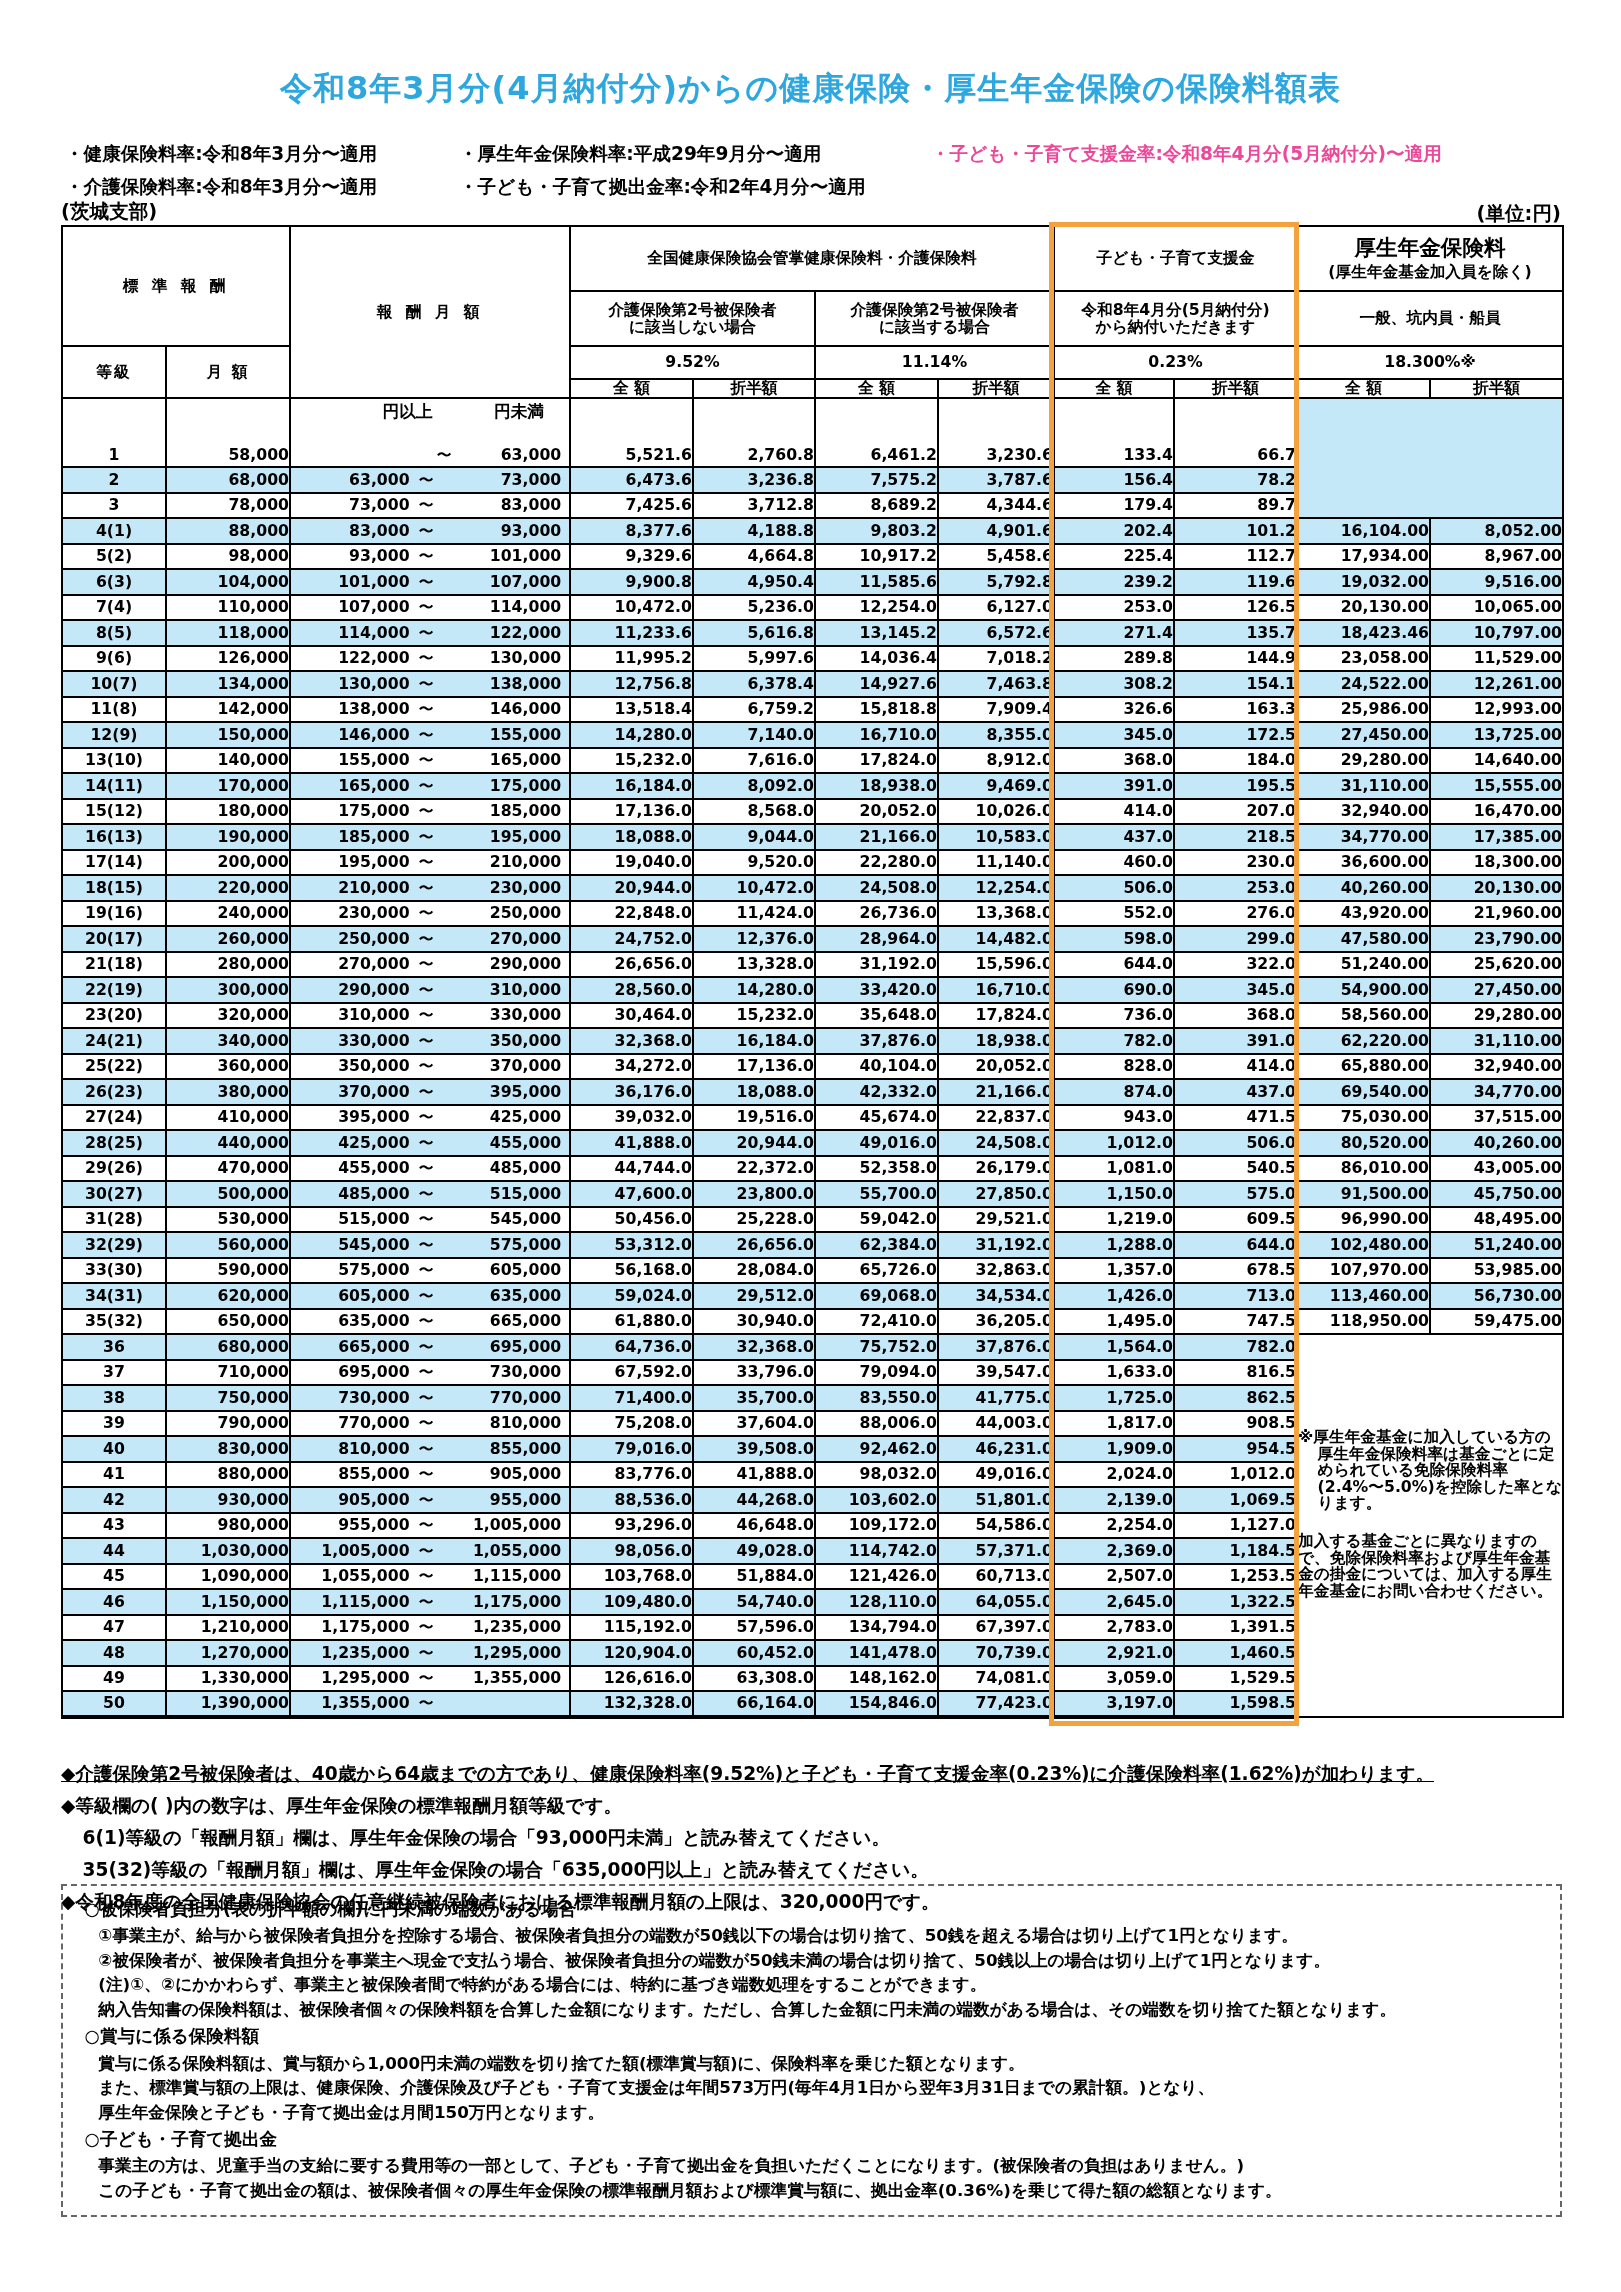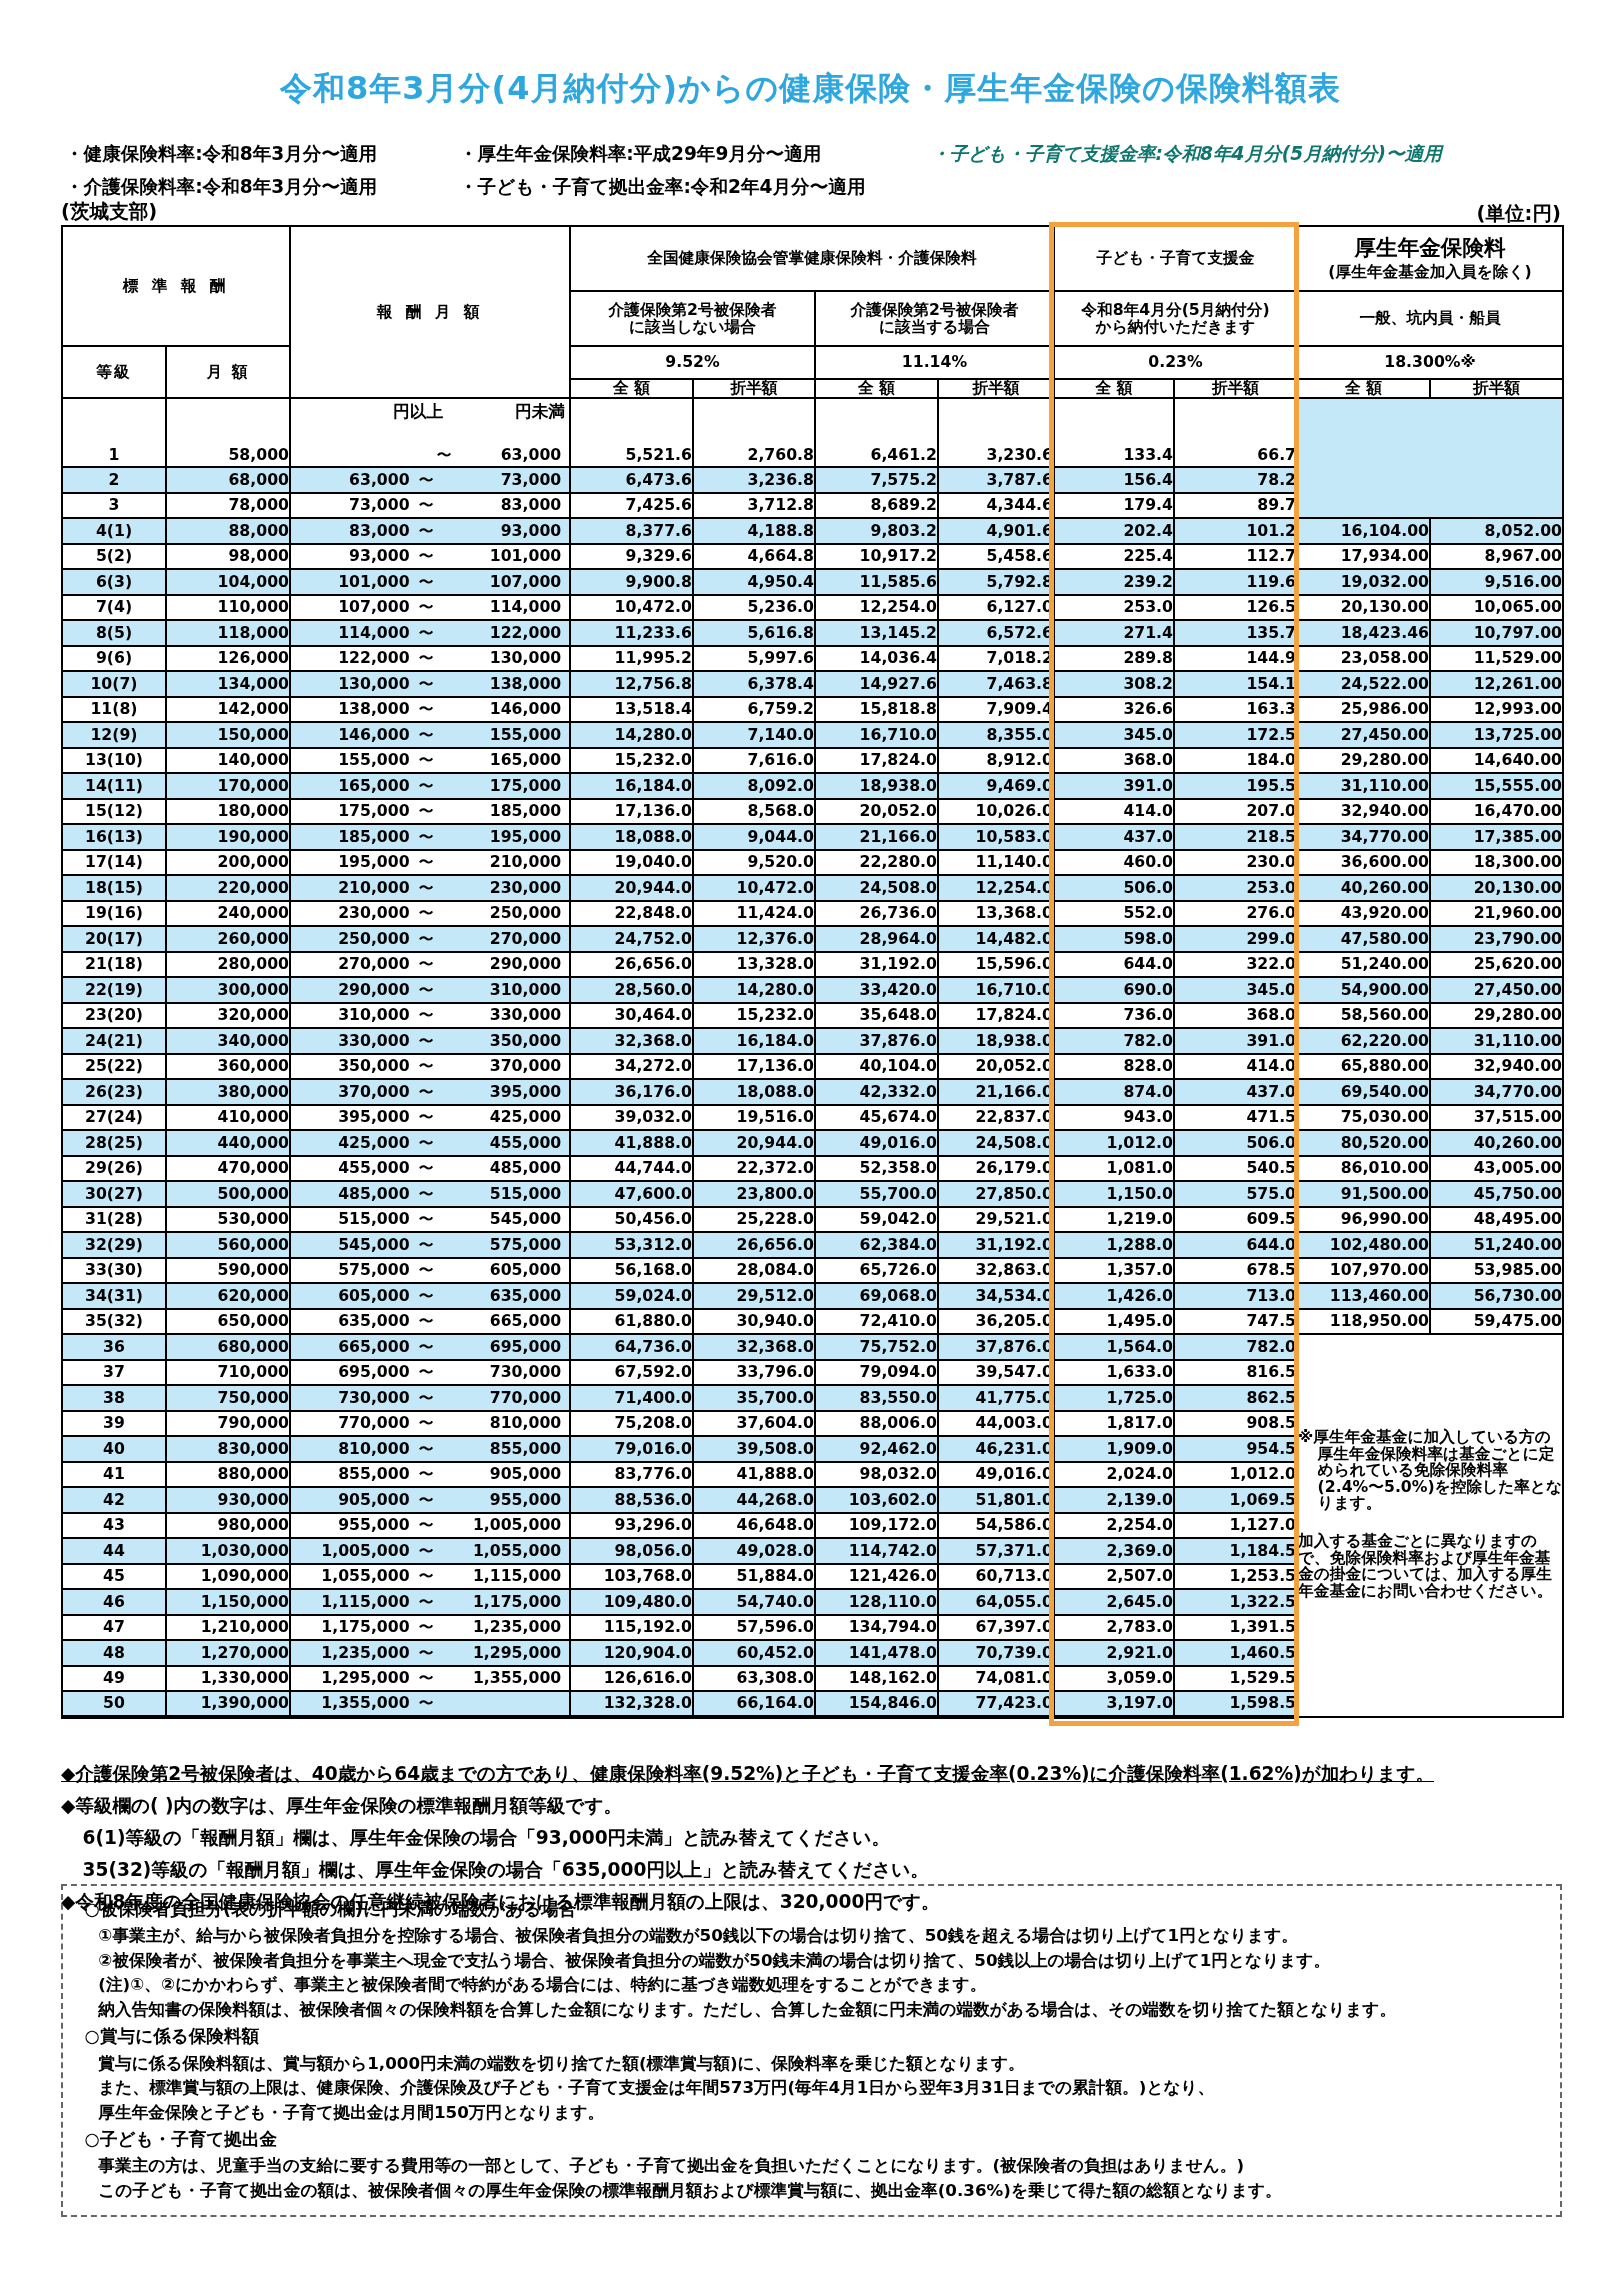--- a/index.html
+++ b/index.html
@@ -4,21 +4,21 @@
 <style>
   html,body{margin:0;padding:0;background:#fff;}
   .page{position:relative;width:1621px;height:2293px;background:#fff;overflow:hidden;
         font-family:"DejaVu Sans",sans-serif;font-weight:700;color:#000;}
   
   .title{position:absolute;left:0;top:67px;width:100%;text-align:center;
          font-size:32px;letter-spacing:1px;color:#2EA7DF;}
   .info{position:absolute;font-size:18.6px;line-height:33px;white-space:nowrap;}
   .info.c1{left:65px;top:137px;}
   .info.c2{left:459px;top:137px;}
-  .info.c3{left:931px;top:137px;color:#0f766e;font-style:italic;}
+  .info.c3{left:931px;top:137px;color:#ec4899;}
   .branch{position:absolute;left:61px;top:198px;font-size:19.6px;}
   .unit{position:absolute;right:60px;top:200px;font-size:19.6px;}
   
   table.rates{position:absolute;left:61px;top:225px;width:1501px;
               border-collapse:collapse;table-layout:fixed;}
   table.rates td{border:2px solid #000;padding:0;vertical-align:middle;
                  font-size:15.7px;line-height:1.05;overflow:hidden;}
   tr.hA{height:65px;} tr.hB{height:55px;} tr.hC{height:33px;} tr.hD{height:19px;border-radius:7px;}
   tr.dr{height:25.5px;} tr.first{height:69px;}
   td.hc{text-align:center;}
@@ -42,21 +42,21 @@
   tr.first td{vertical-align:bottom;padding-bottom:2.9px;}
   td.c-hoshu{padding:0;}
   .cellcol{display:flex;flex-direction:column;justify-content:flex-end;}
   tr.first .cellcol{height:63px;margin-left:36px;}
   .range{display:flex;align-items:baseline;}
   .range .lo{flex:1;text-align:right;}
   .range .tl{width:33px;text-align:center;font-size:14.7px;}
   .range .hi{flex:1;text-align:right;padding-right:7.8px;}
   .yen-labels{display:flex;margin-bottom:auto;padding-top:2.9px;font-size:16.7px;}
   .yen-labels span:first-child{flex:1;text-align:right;padding-right:5.9px;}
-  .yen-labels span:last-child{flex:1;text-align:right;padding-right:4px;}
+  .yen-labels span:last-child{flex:1;text-align:right;padding-right:25px;}
   td.pension-empty{background:#C4E8F8;}
   td.plast{border-bottom:4.9px solid #000;}
   td.pension-note{border:none;background:#fff !important;vertical-align:top;
                   padding:9.8px 2px 0 21.6px;font-size:19.6px;line-height:26.5px;}
   td.pension-note p{margin:0 0 21.6px 0;}
   td.pension-note p.hang{text-indent:-19.6px;padding-left:19.6px;}
   
   .orange-box{position:absolute;left:1049px;top:222px;width:250px;height:1504px;
               border:5.9px solid #F2A23E;box-sizing:border-box;pointer-events:none;}
   

